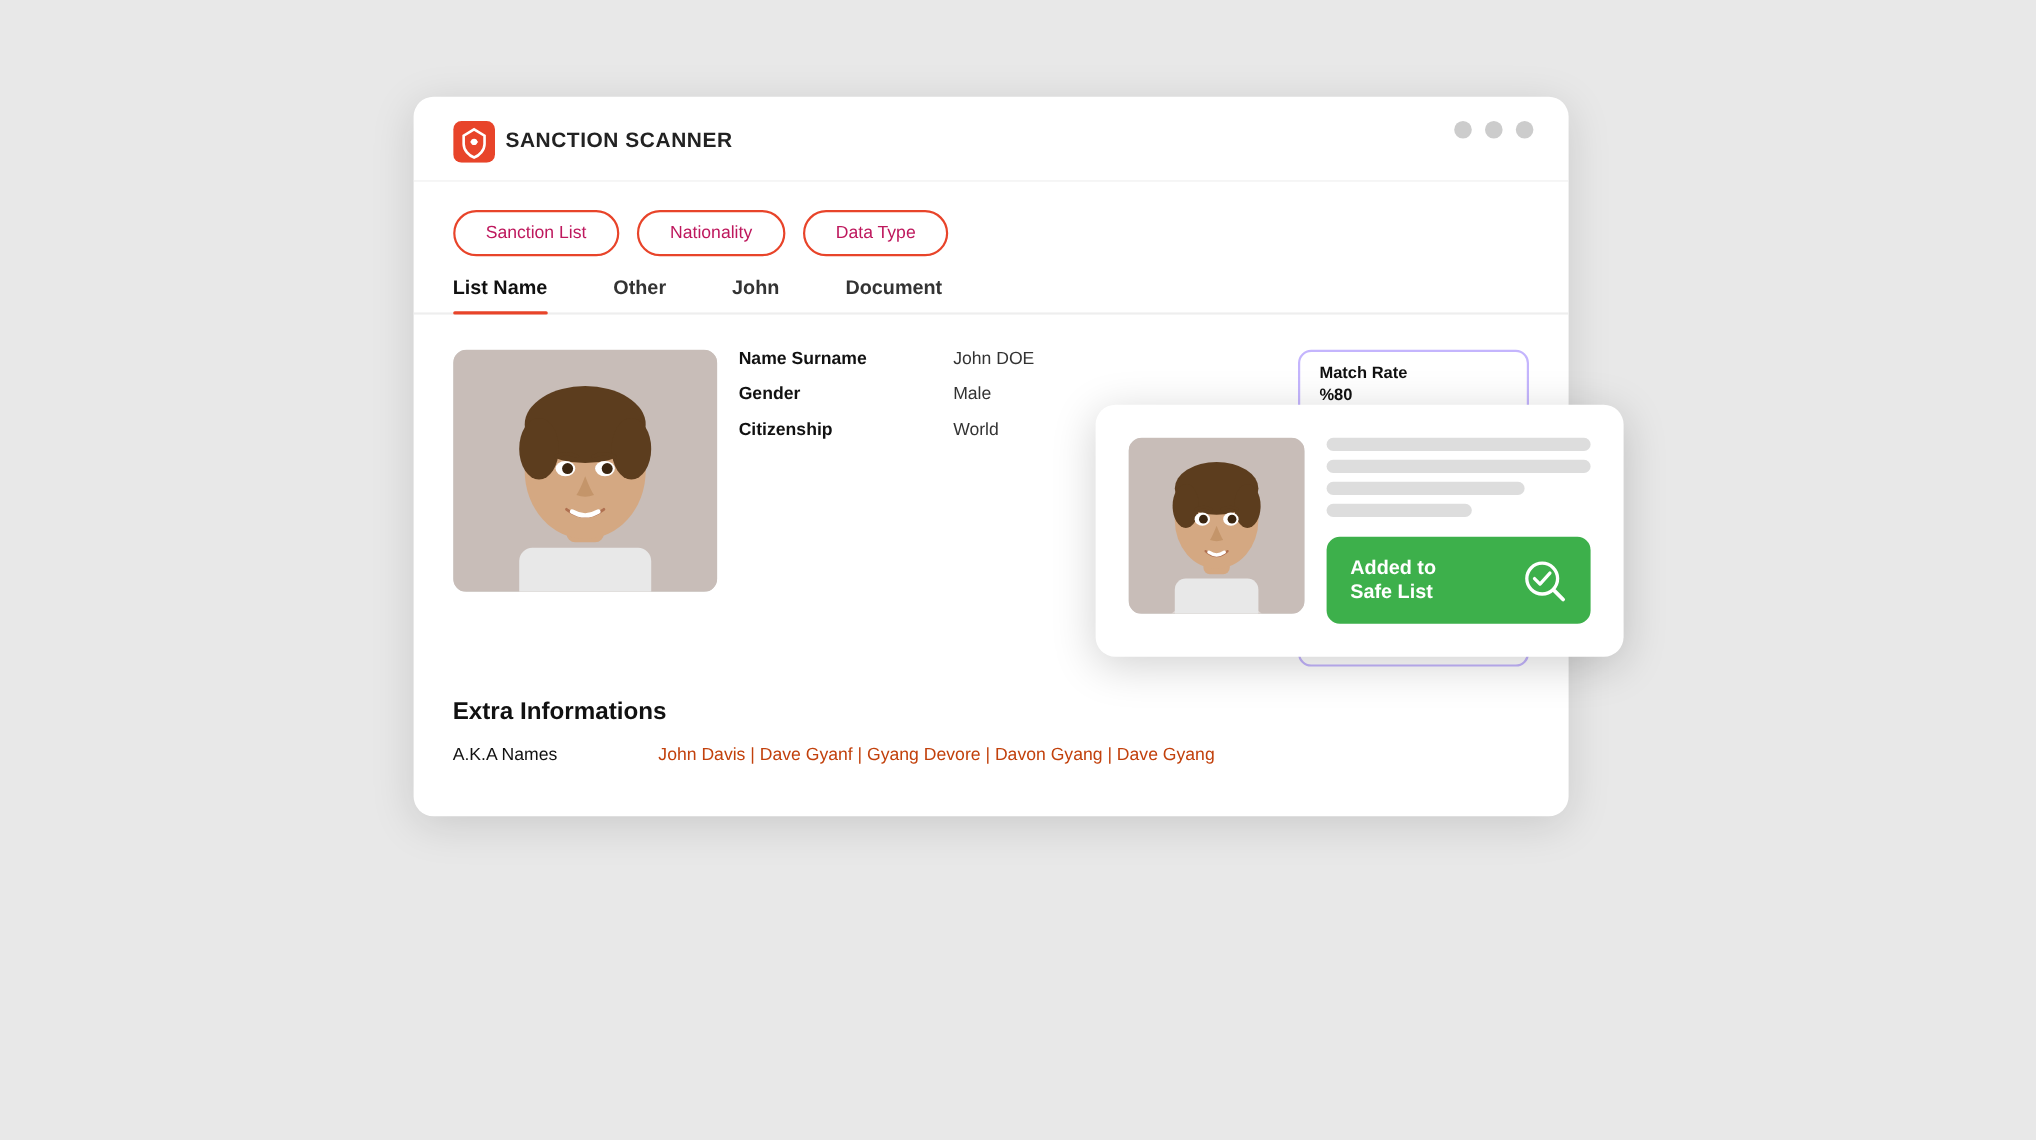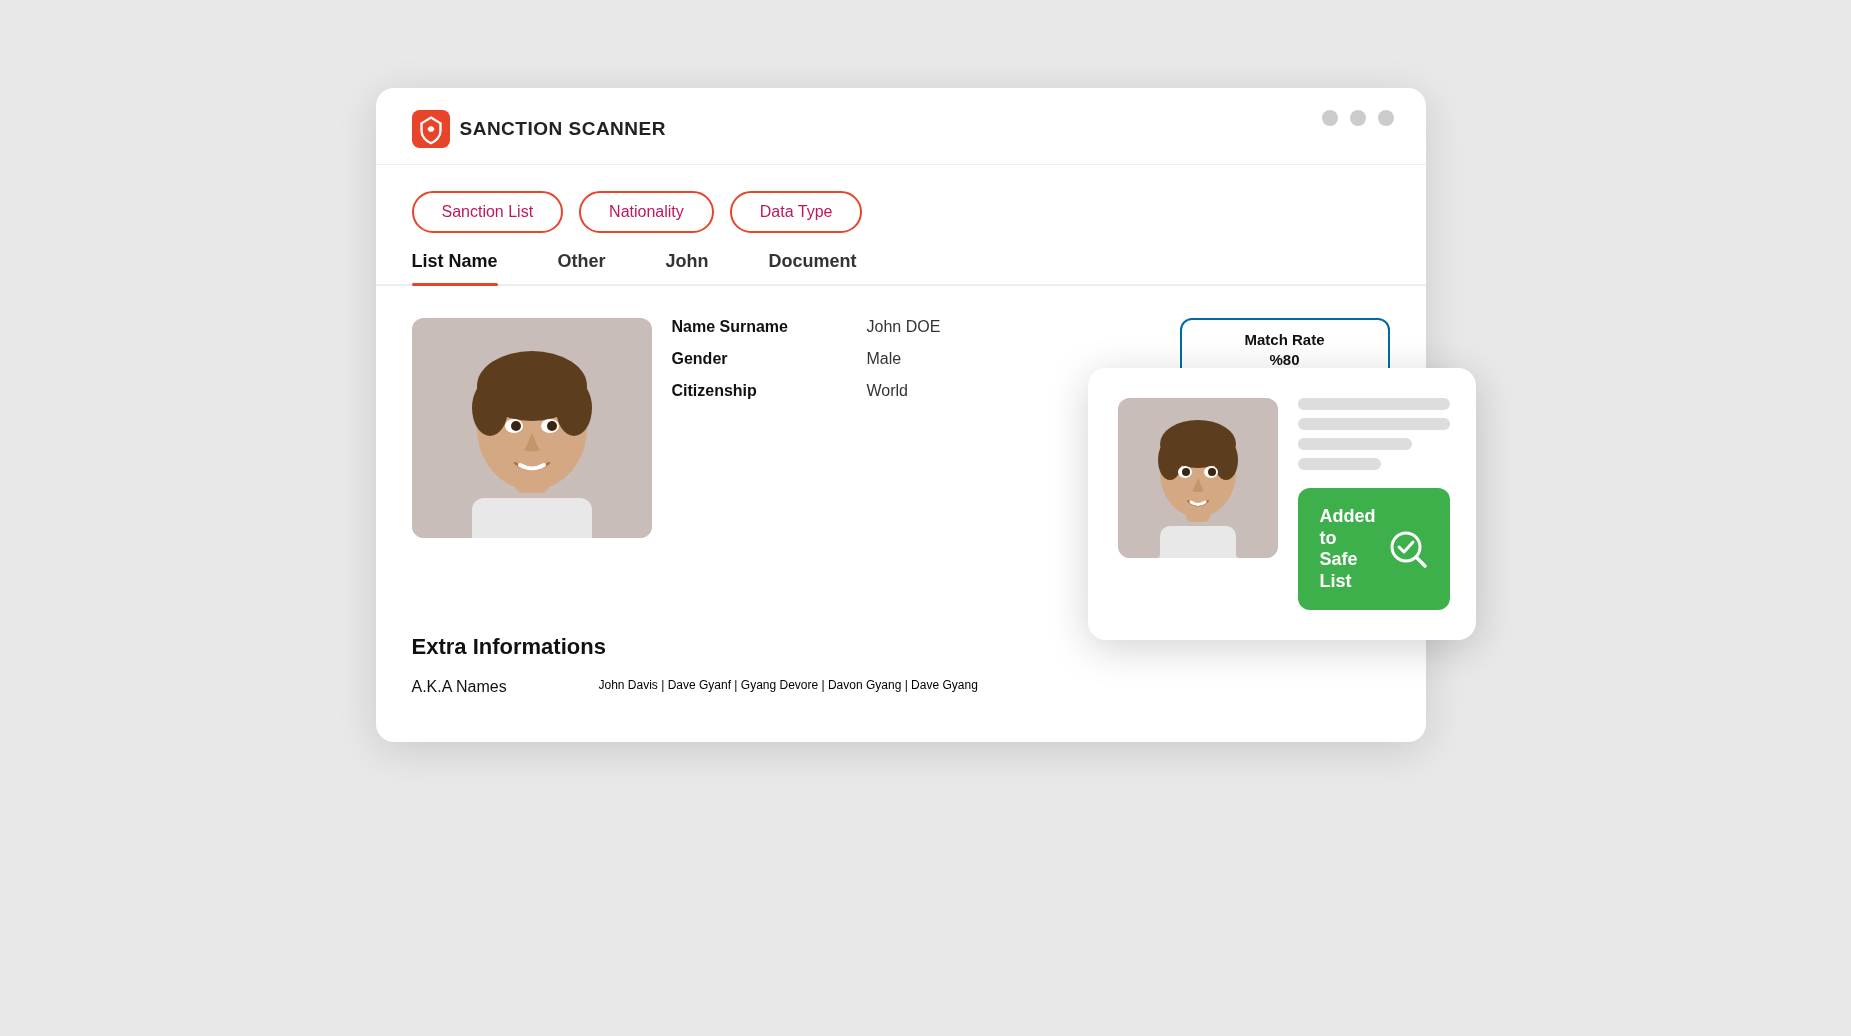--- a/index.html
+++ b/index.html
@@ -170,24 +170,23 @@
     }
 
     .match-boxes {
       display: flex;
       flex-direction: column;
       gap: 12px;
       min-width: 210px;
     }
 
     .match-box {
-      border: 2px solid #0369a1;
+      border: 2px solid #c4b5fd;
       border-radius: 12px;
       padding: 10px 18px;
-      text-align: center;
       font-size: 15px;
       font-weight: 600;
       color: #111;
       line-height: 1.3;
     }
 
     .extra-section {
       padding: 28px 36px 28px 36px;
     }
 
@@ -206,22 +205,22 @@
     }
 
     .aka-label {
       font-size: 16px;
       font-weight: 400;
       color: #111;
       min-width: 175px;
     }
 
     .aka-names {
-      font-size: 12px;
-      color: #000000;
+      font-size: 16px;
+      color: #c2410c;
     }
 
     .scripts-row {
       display: flex;
       gap: 12px;
       align-items: flex-start;
     }
 
     .scripts-label {
       font-size: 16px;
@@ -251,21 +250,21 @@
 
     .flag {
       font-size: 18px;
     }
 
     
     .overlay-card {
       position: absolute;
       top: 280px;
       right: 0px;
-      width: 388px;
+      width: 480px;
       background: #fff;
       border-radius: 18px;
       box-shadow: 0 8px 40px rgba(0,0,0,0.18);
       padding: 30px 30px 30px 30px;
       z-index: 2;
       display: flex;
       gap: 20px;
     }
 
     .overlay-photo {

